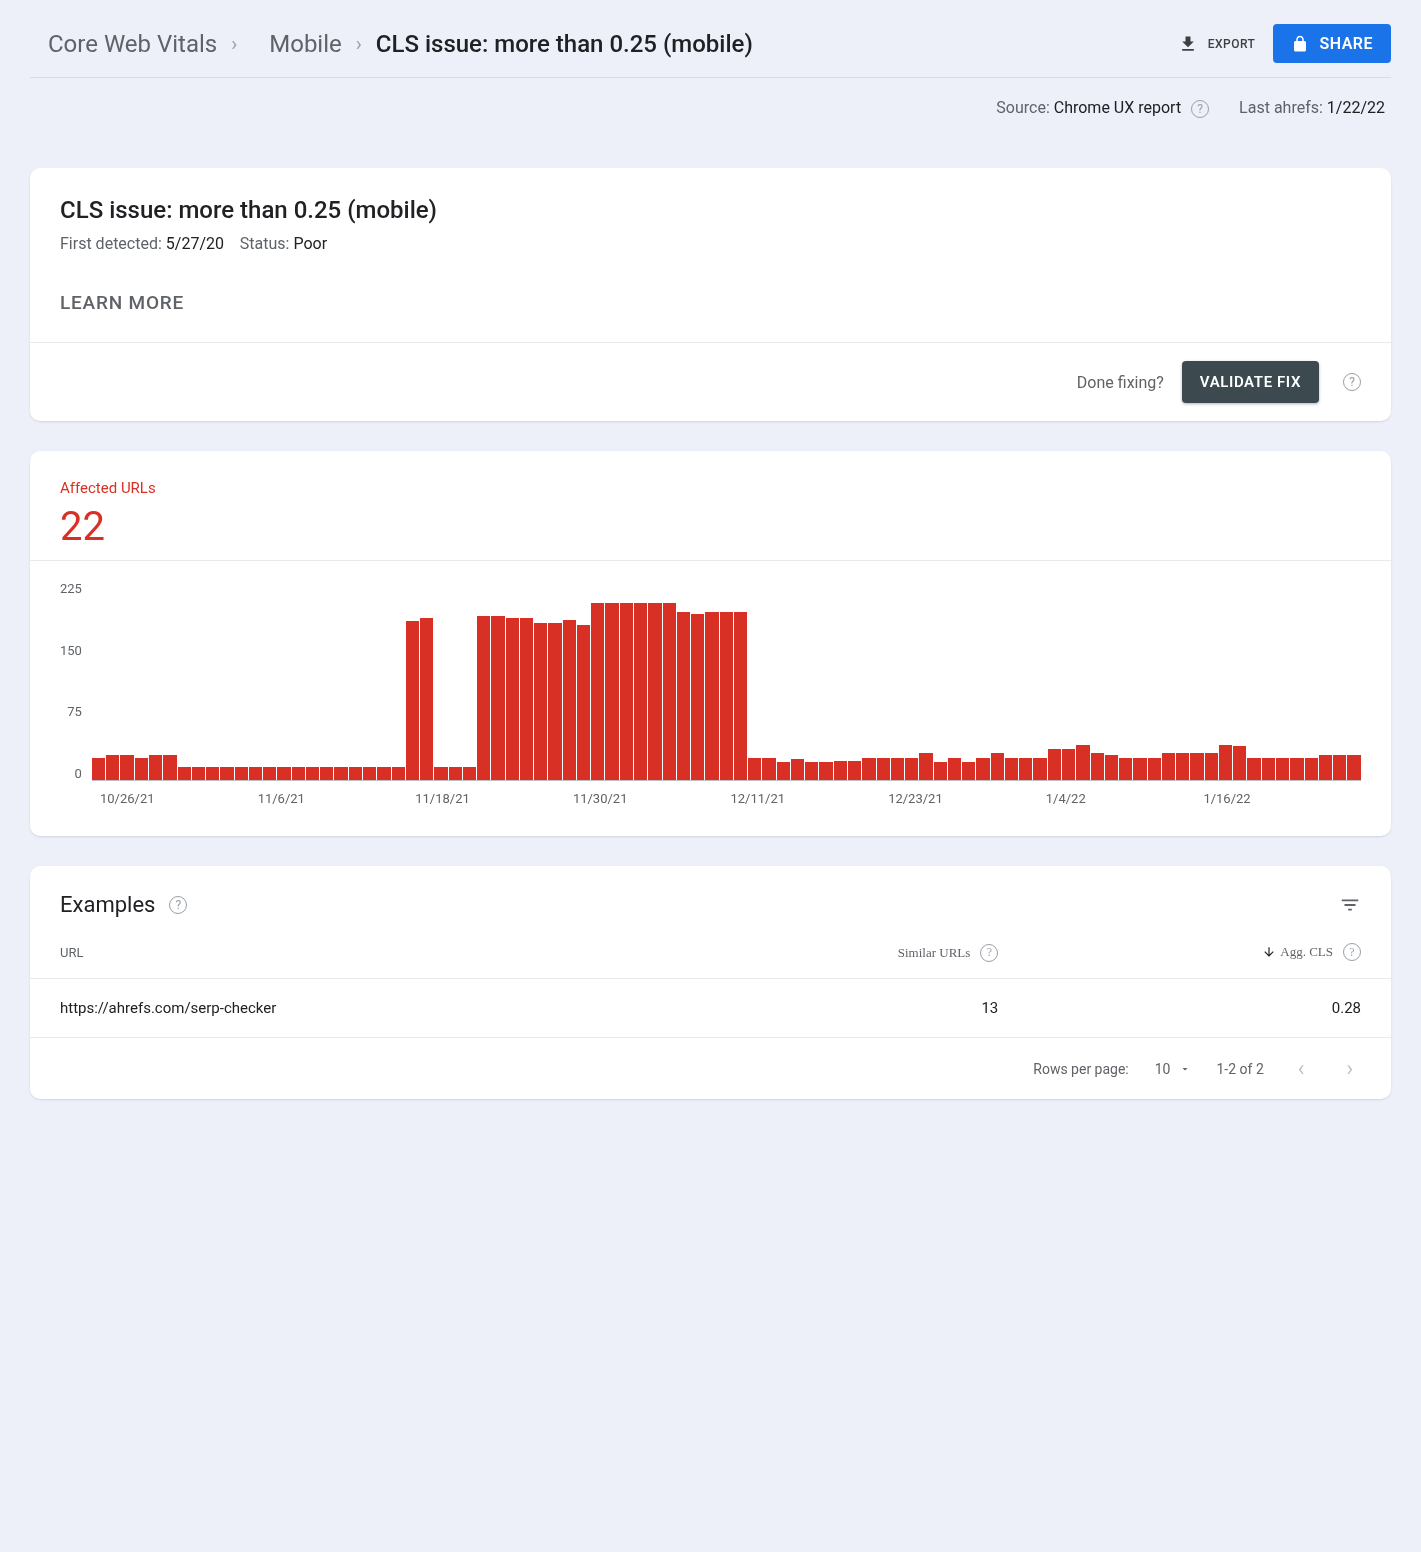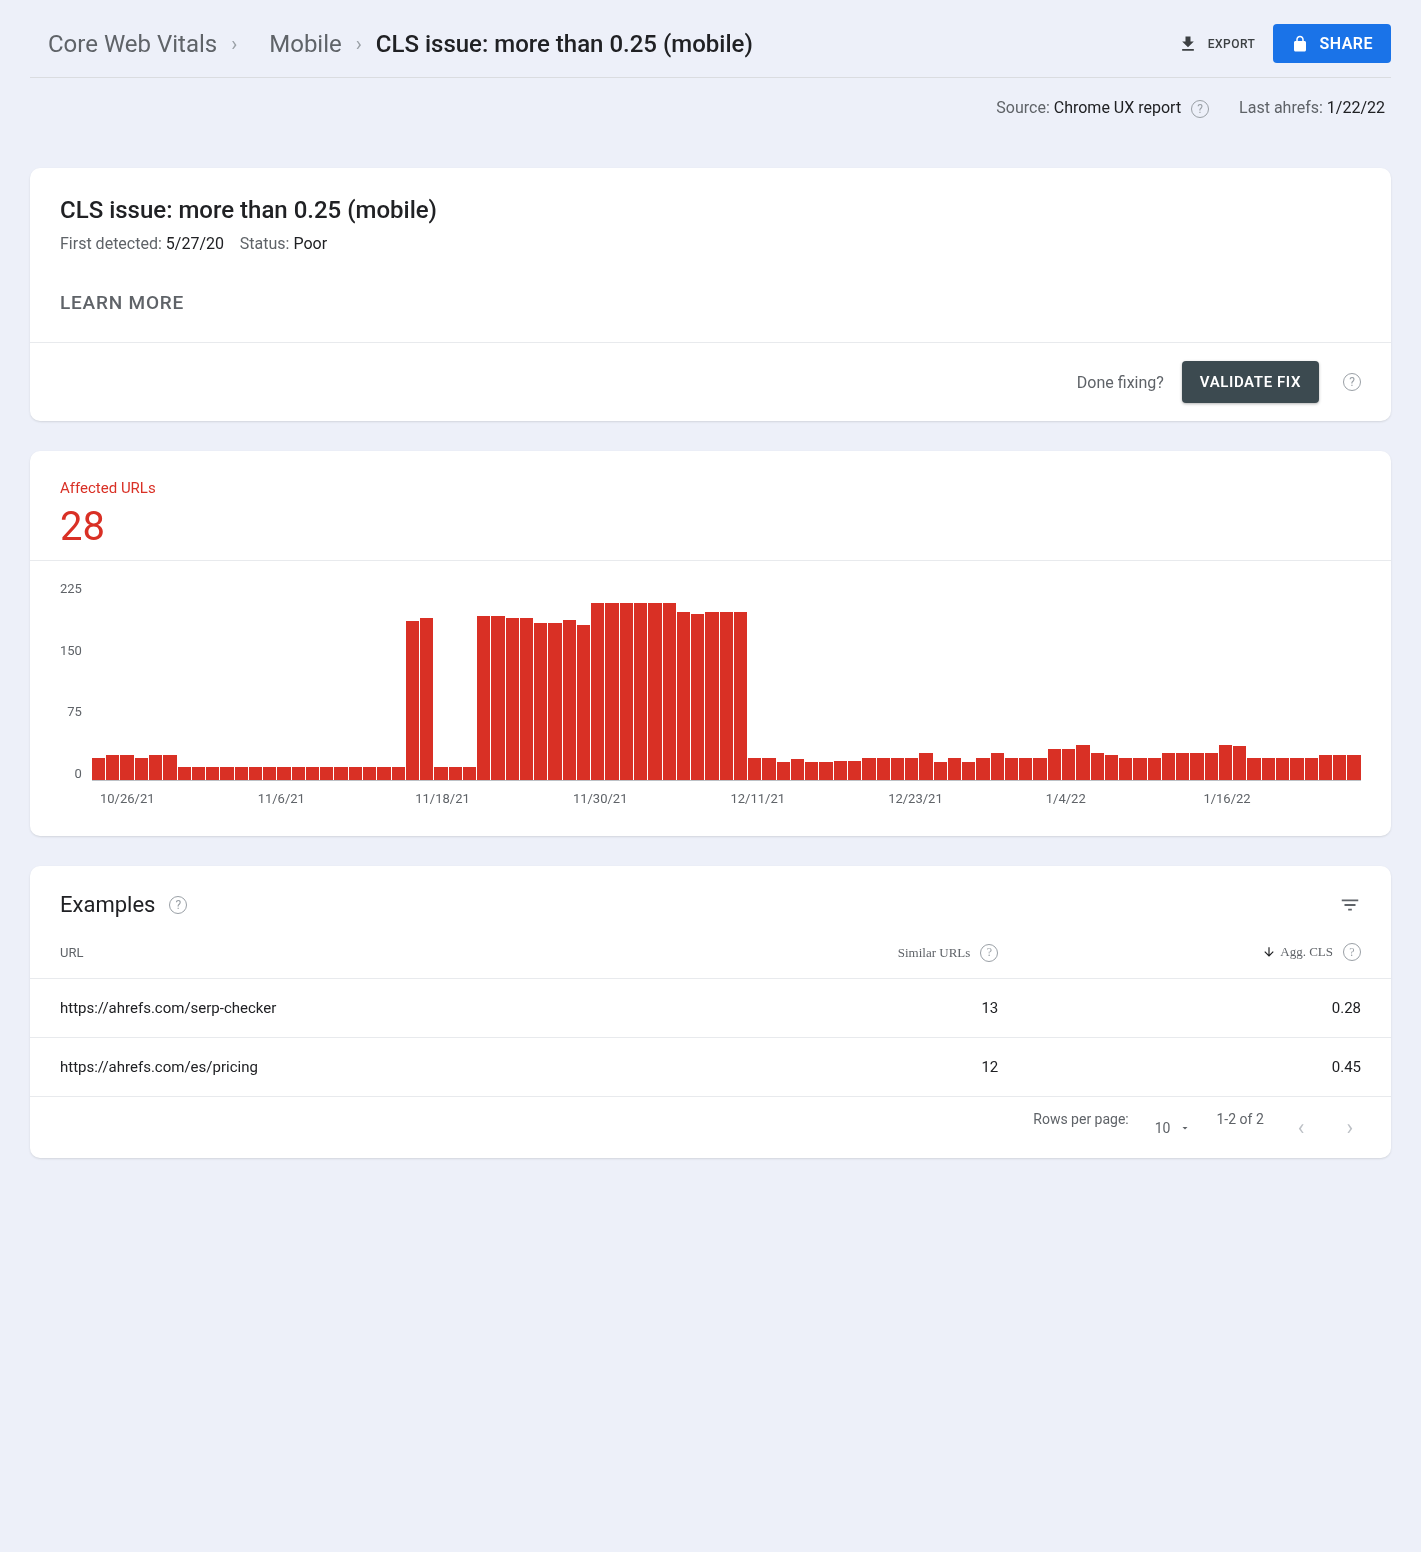--- a/index.html
+++ b/index.html
@@ -108,21 +108,21 @@
     text-align: left; font-size: 13px; font-weight: 400; color: #5f6368;
     padding: 16px 30px; border-bottom: 1px solid #e8eaed;
   }
   th.right, td.right { text-align: right; }
   td {
     padding: 20px 30px; font-size: 15px; color: #202124;
     border-bottom: 1px solid #e8eaed;
   }
   .th-inner { display: inline-flex; align-items: center; gap: 4px; font-family: Liberation Serif, serif; }
   .pagination {
-    display: flex; justify-content: flex-end; gap: 26px;
+    display: flex; justify-content: flex-end; align-items: center; gap: 26px;
     padding: 14px 30px; font-size: 14px; color: #5f6368;
   }
   .page-sel { display: flex; align-items: center; gap: 8px; cursor: pointer; }
   .nav-arrow { font-size: 22px; color: #bdc1c6; cursor: pointer; padding: 4px 8px;}
   svg { display: block; }
 </style>
 </head>
 <body>
 
 <div class="breadcrumb-bar">
@@ -176,21 +176,21 @@
   <div class="fix-row">
     <span>Done fixing?</span>
     <div class="validate-btn">VALIDATE FIX</div>
     <span class="help-circle">?</span>
   </div>
 </div>
 
 <div class="card">
   <div class="card-pad" style="padding-bottom:10px;">
     <div class="affected-label">Affected URLs</div>
-    <div class="affected-num">28</div>
+    <div class="affected-num">22</div>
   </div>
   <div class="chart-wrap">
     <div class="chart-area">
       <div class="y-axis" id="y-axis">
           <span>225</span>
           <span>150</span>
           <span>75</span>
           <span>0</span>
         </div>
       <div class="bars-container" id="bars">
@@ -330,25 +330,20 @@
           </span>
         </th>
       </tr>
     </thead>
     <tbody id="example-rows">
         <tr>
           <td>https://ahrefs.com/serp-checker</td>
                   <td class="right">13</td>
                   <td class="right">0.28</td>
         </tr>
-        <tr>
-          <td>https://ahrefs.com/es/pricing</td>
-                  <td class="right">12</td>
-                  <td class="right">0.45</td>
-        </tr>
       </tbody>
   </table>
   <div class="pagination">
     <span>Rows per page:</span>
     <span class="page-sel">
       <span>10</span>
       <svg width="12" height="12" viewBox="0 0 24 24" fill="#5f6368">
           <path d="M7 10l5 5 5-5z"></path>
         </svg>
     </span>

